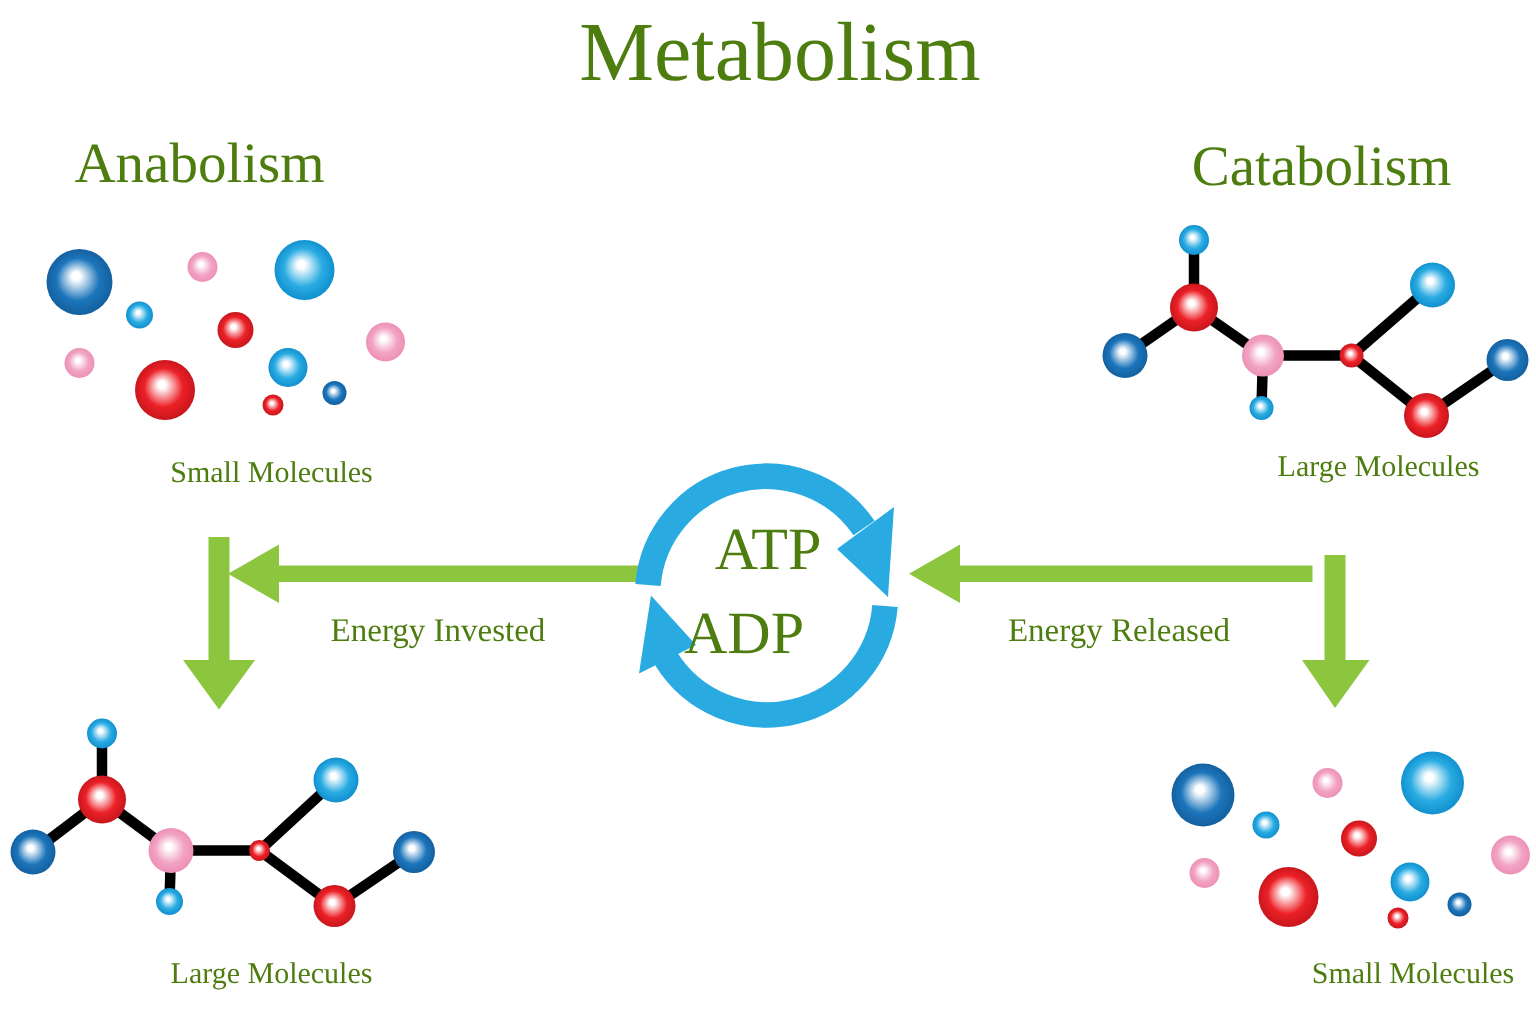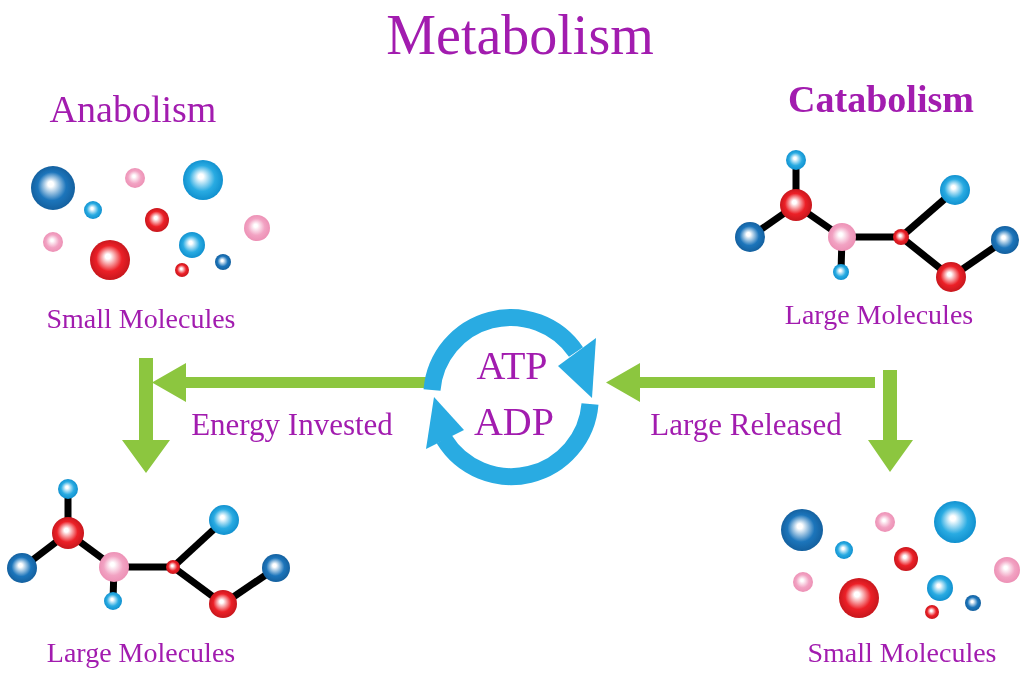--- a/index.html
+++ b/index.html
@@ -10,27 +10,27 @@
     background: #ffffff;
     overflow: hidden;
     font-family: "Liberation Serif", serif;
   }
   .stage svg { position: absolute; left: 0; top: 0; }
   .txt {
     position: absolute;
     transform: translateX(-50%);
     white-space: nowrap;
     line-height: 1;
-    color: #a21caf;
+    color: #4d7c0f;
     font-family: "Liberation Serif", serif;
   }
   .title        { font-size: 56px; }
   .heading      { font-size: 38px; }
-  .mol-label    { font-size: 28px; }
-  .energy-label { font-size: 31px; }
+  .mol-label    { font-size: 20px; margin-left: 40px; }
+  .energy-label { font-size: 22px; }
   .cycle-label  { font-size: 40px; }
 </style>
 </head>
 <body>
 
 <div class="stage">
 
   <svg width="1024" height="684" viewBox="0 0 1024 684">
     <defs id="defs">
         <radialGradient id="grad-blue" cx="50%" cy="50%" r="52%" fx="44%" fy="40%">
@@ -135,27 +135,27 @@
         <circle cx="940" cy="588" r="13" fill="url(#grad-cyan)"></circle>
         <circle cx="1007" cy="570" r="13" fill="url(#grad-pink)"></circle>
         <circle cx="973" cy="603" r="8" fill="url(#grad-blue)"></circle>
         <circle cx="932" cy="612" r="7" fill="url(#grad-red)"></circle>
       </g>
   </svg>
 
   <div class="txt title" style="left:520px; top:7px;">Metabolism</div>
 
   <div class="txt heading" style="left:133px; top:90px;">Anabolism</div>
-  <div class="txt heading" style="left:881px; top:80px;font-weight:bold;">Catabolism</div>
+  <div class="txt heading" style="left:881px; top:92px;">Catabolism</div>
 
   <div class="txt mol-label" style="left:141px; top:305px;">Small Molecules</div>
   <div class="txt mol-label" style="left:879px; top:301px;">Large Molecules</div>
 
   <div class="txt energy-label" style="left:292px; top:409px;">Energy Invested</div>
-  <div class="txt energy-label" style="left:746px; top:409px;">Large Released</div>
+  <div class="txt energy-label" style="left:746px; top:409px;">Energy Released</div>
 
   <div class="txt cycle-label" style="left:512px; top:346px;">ATP</div>
-  <div class="txt cycle-label" style="left:514px; top:402px;text-align:right;">ADP</div>
+  <div class="txt cycle-label" style="left:496px; top:402px;text-align:right;">ADP</div>
 
   <div class="txt mol-label" style="left:141px; top:639px;">Large Molecules</div>
   <div class="txt mol-label" style="left:902px; top:639px;">Small Molecules</div>
 
 </div>
 
 </body></html>

